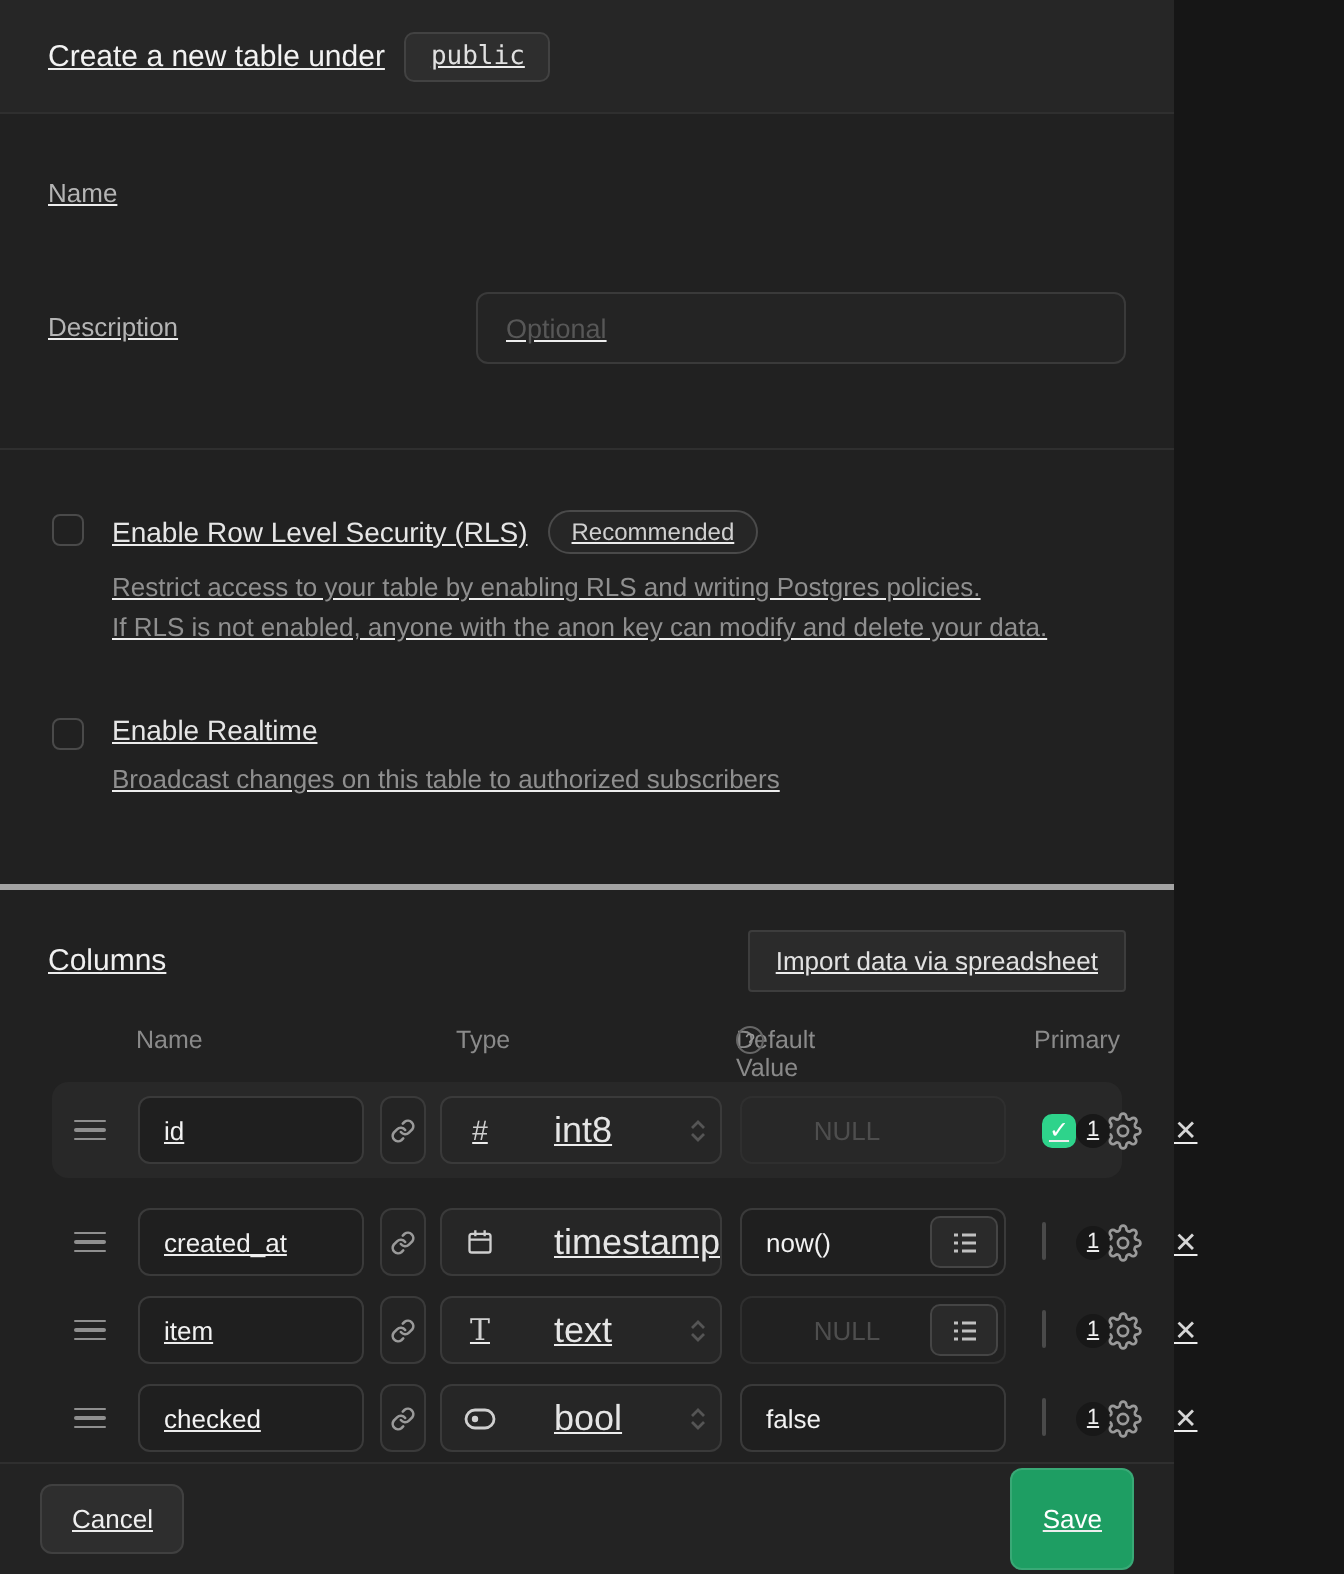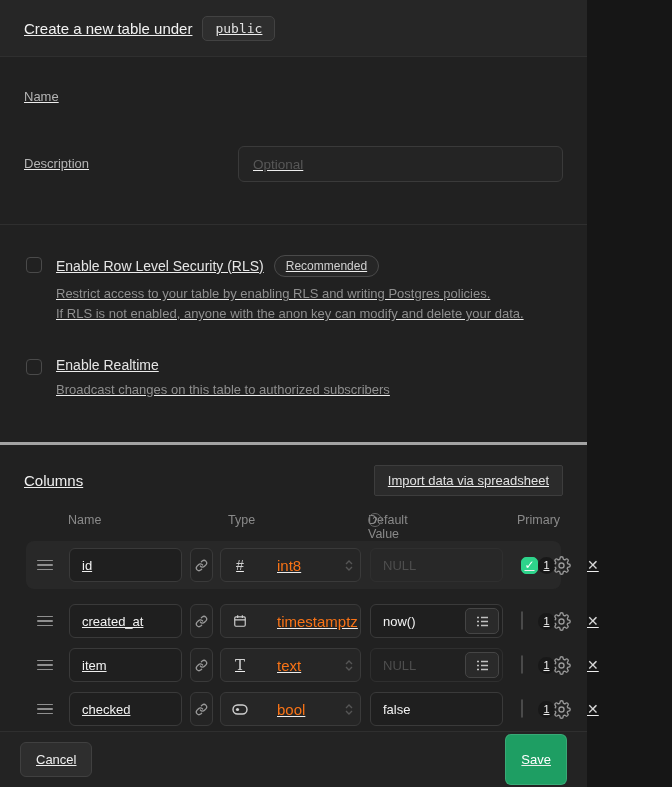--- a/index.html
+++ b/index.html
@@ -57,25 +57,25 @@
     color:#f2f2f2; font-size:13px; padding:0 12px; outline:none; font-family:inherit; }
   .name-input { width:113px; flex:0 0 113px; }
   .link-btn { width:23px; flex:0 0 23px; height:34px; margin-left:8px; background:#242424;
     border:1px solid #3a3a3a; border-radius:6px; display:flex; align-items:center; justify-content:center; cursor:pointer; }
   .type-select { width:141px; flex:0 0 141px; height:34px; margin-left:7px; background:#262626;
     border:1px solid #3a3a3a; border-radius:6px; display:flex; align-items:center; gap:9px;
     padding:0 6px 0 11px; cursor:pointer; overflow:hidden; }
   .type-icon { width:16px; flex:0 0 16px; display:flex; align-items:center; justify-content:center;
     color:#cfcfcf; font-size:14px; }
   .type-icon.serif { font-family:"DejaVu Serif","Liberation Serif",serif; font-size:15px; }
-  .type-label { flex:1; font-size:15px; color:#f97316; white-space:nowrap;padding-left:20px; }
+  .type-label { flex:1; font-size:18px; color:#e5e5e5; white-space:nowrap;padding-left:20px; }
   .select-chevrons { flex:0 0 10px; display:flex; flex-direction:column; align-items:center; gap:1px; }
   .default-wrap { width:133px; flex:0 0 133px; height:34px; margin-left:9px; position:relative; }
   .default-wrap .row-input { width:100%; height:34px; padding-right:38px; }
-  .default-wrap .row-input.dim { background:transparent; border-color:#2f2f2f; color:#4e4e4e; }
+  .default-wrap .row-input.dim { background:transparent; border-color:#2f2f2f; color:#4e4e4e;text-align:center; }
   .default-wrap .row-input.dim::placeholder { color:#4e4e4e; }
   .default-wrap .row-input::placeholder { color:#4e4e4e; }
   .menu-btn { position:absolute; right:4px; top:4px; width:34px; height:26px; background:#2a2a2a;
     border:1px solid #454545; border-radius:5px; display:flex; align-items:center; justify-content:center; cursor:pointer; }
   .primary-cell { margin-left:18px; width:17px; flex:0 0 17px; }
   .checkbox.small { width:17px; height:17px; margin-top:0; border-radius:5px; }
   .checkbox.checked { background:var(--brand-green); border-color:var(--brand-green); color:#0c2a1c;
     display:flex; align-items:center; justify-content:center; font-size:12px; font-weight:bold; color:#ffffff; }
   .row-spacer { flex:1; }
   .settings-cluster { display:flex; align-items:center; }

